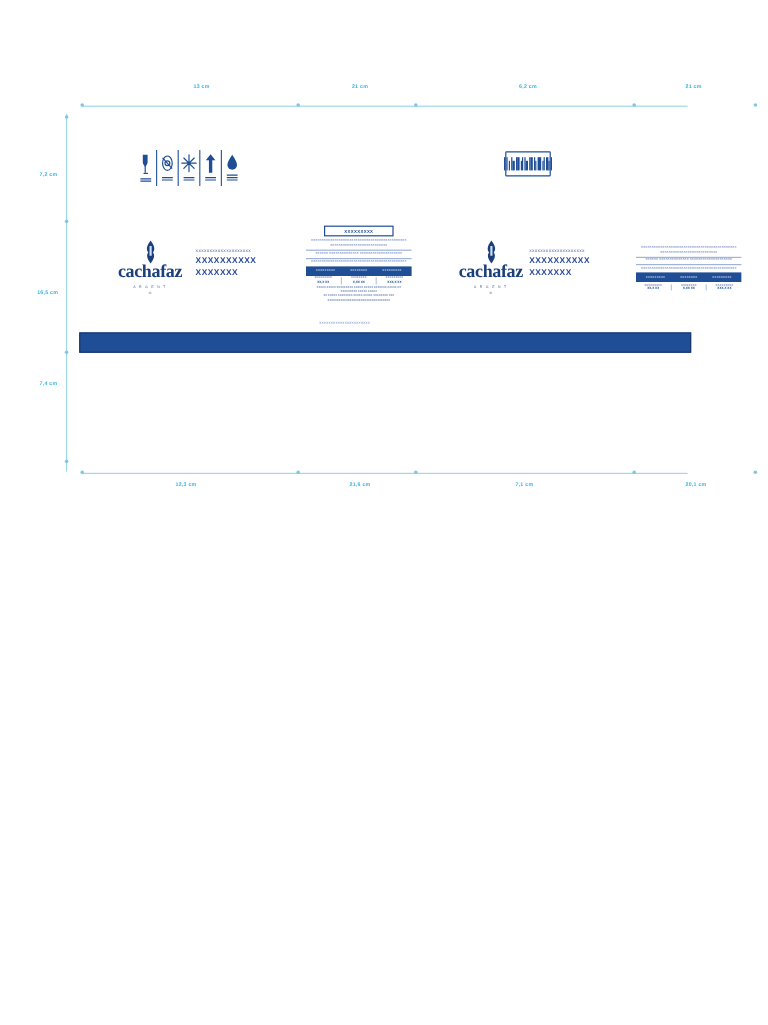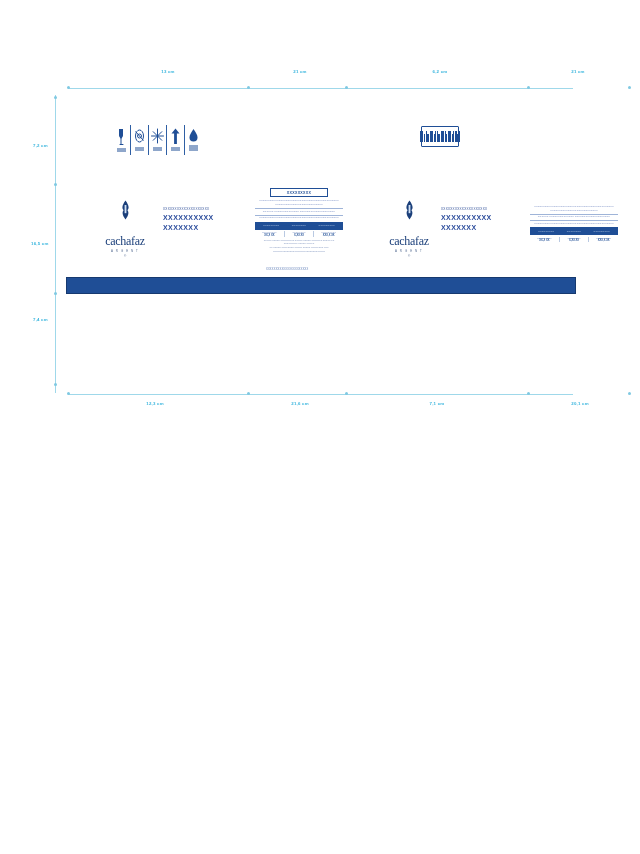--- a/index.html
+++ b/index.html
@@ -48,22 +48,22 @@
     background:#1f4e96;border:0.6px solid #16396f;
   }
 
   
   .panel{position:absolute;}
 
   .logo-block{width:56px;display:flex;flex-direction:column;align-items:center;}
   .logo-mark{width:13px;height:20px;}
   .logo-word{
     font-family:"Liberation Serif","DejaVu Serif",serif;
-    font-size:12px;letter-spacing:-0.3px;color:#1b3f7a;
-    line-height:1;margin-top:15px;font-weight:400;
+    font-size:15px;letter-spacing:-0.3px;color:#1b3f7a;
+    line-height:1;margin-top:0;font-weight:700;
   }
   .logo-sub{
     font-size:2.9px;letter-spacing:1.1px;color:#51688f;margin-top:1.5px;
   }
   .logo-r{font-size:3px;color:#51688f;margin-top:1.5px;}
 
   .xtext{width:74px;}
   .xtext .tiny{
     font-size:3.1px;letter-spacing:.25px;color:#33519a;line-height:1.25;
     word-break:break-all;

